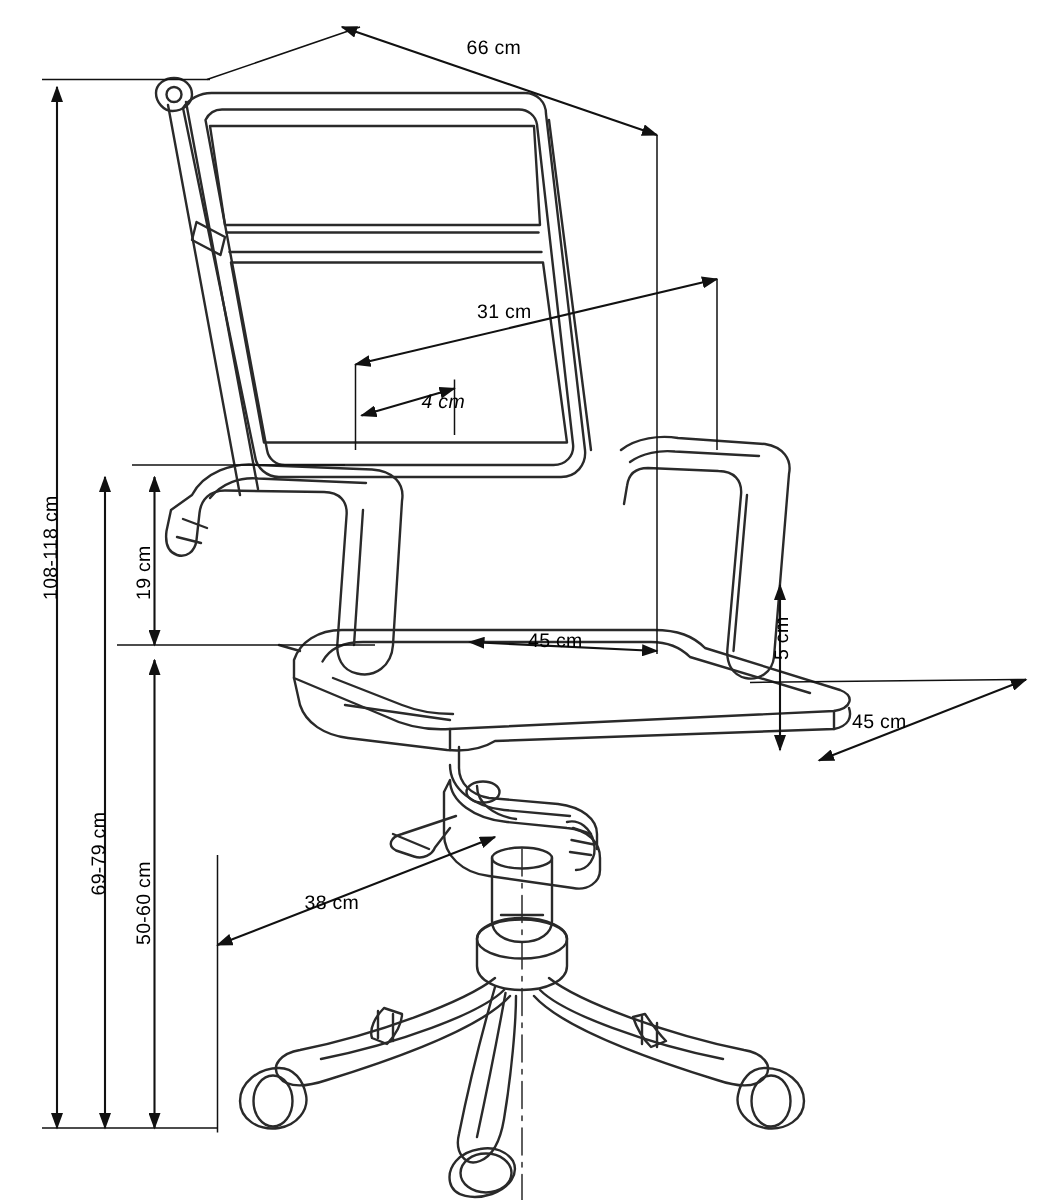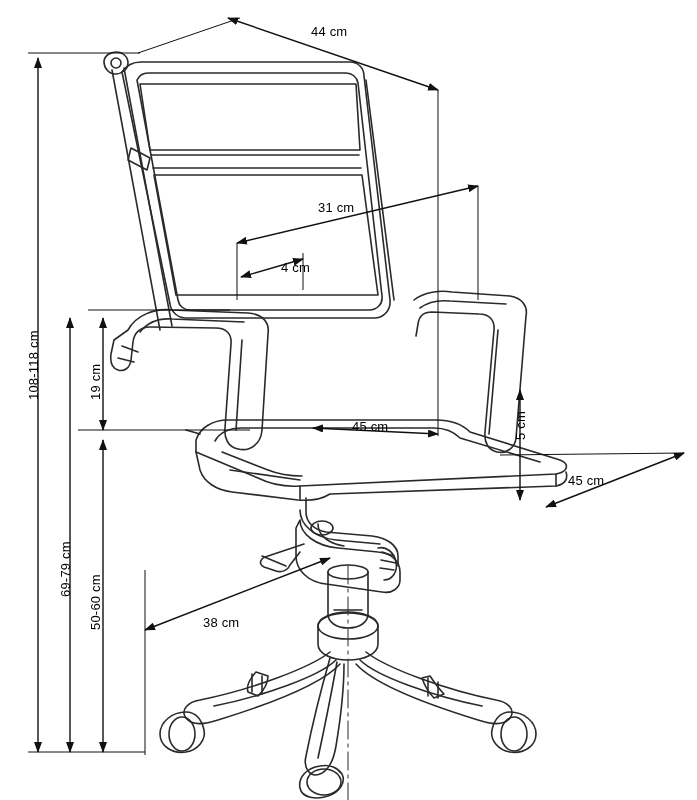--- a/index.html
+++ b/index.html
@@ -185,25 +185,25 @@
       <line x1="38" y1="58" x2="38" y2="752" marker-start="url(#arrow-start)" marker-end="url(#arrow-end)"></line>
       <line x1="28" y1="53" x2="140" y2="53" stroke-width="1"></line>
       <line x1="28" y1="752" x2="145" y2="752" stroke-width="1"></line>
 
       <line x1="70" y1="318" x2="70" y2="752" marker-start="url(#arrow-start)" marker-end="url(#arrow-end)"></line>
 
       <line x1="103" y1="440" x2="103" y2="752" marker-start="url(#arrow-start)" marker-end="url(#arrow-end)"></line>
     </g>
   </svg>
 
-  <div class="dim-label" style="left:311px; top:24px;">44 cm</div>
+  <div class="dim-label" style="left:311px; top:24px;">66 cm</div>
   <div class="dim-label" style="left:318px; top:200px;">31 cm</div>
-  <div class="dim-label" style="left:281px; top:260px;">4 cm</div>
+  <div class="dim-label" style="left:281px; top:260px;font-style:italic;">4 cm</div>
   <div class="dim-label" style="left:352px; top:419px;">45 cm</div>
   <div class="dim-label" style="left:568px; top:473px;">45 cm</div>
-  <div class="dim-label" style="left:203px; top:615px;">38 cm</div>
+  <div class="dim-label" style="left:203px; top:594px;">38 cm</div>
   <div class="dim-label vert" style="left:513px; top:440px;">5 cm</div>
   <div class="dim-label vert" style="left:88px; top:400px;">19 cm</div>
   <div class="dim-label vert" style="left:26px; top:400px;">108-118 cm</div>
   <div class="dim-label vert" style="left:58px; top:597px;">69-79 cm</div>
   <div class="dim-label vert" style="left:88px; top:630px;">50-60 cm</div>
 
 </div>
 
 </body></html>

